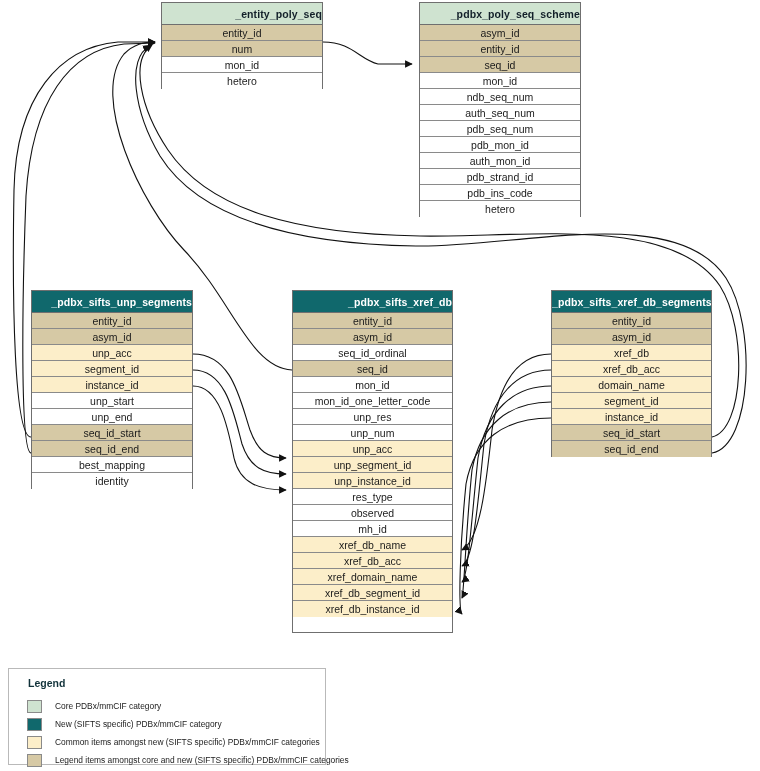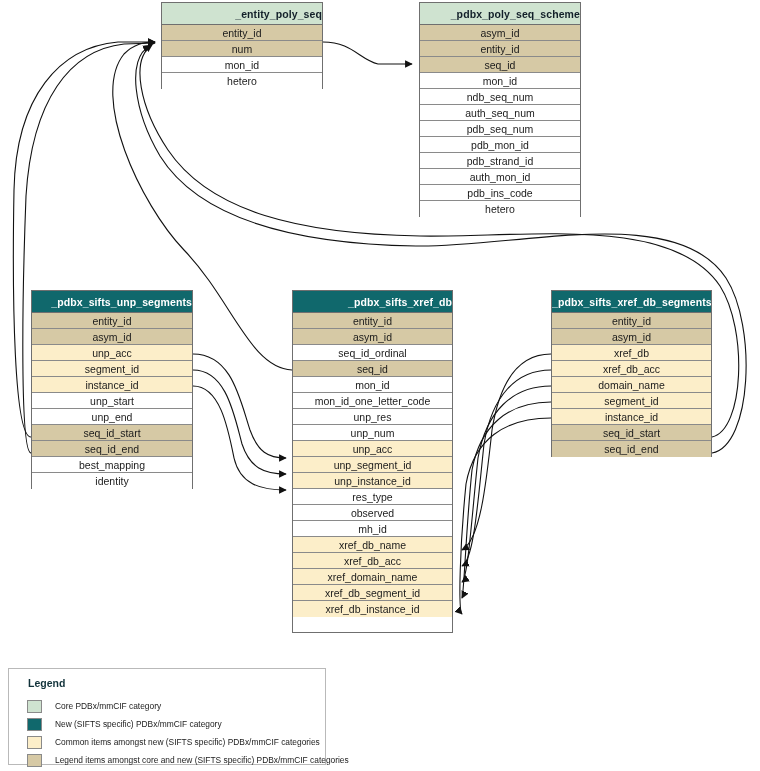--- a/index.html
+++ b/index.html
@@ -170,22 +170,22 @@
       <div class="table" style="left: 419px; top: 2px; width: 162px; height: 215px;">
         <div class="thead core">_pdbx_poly_seq_scheme</div>
         <div class="row shared">asym_id</div>
         <div class="row shared">entity_id</div>
         <div class="row shared">seq_id</div>
         <div class="row plain">mon_id</div>
         <div class="row plain">ndb_seq_num</div>
         <div class="row plain">auth_seq_num</div>
         <div class="row plain">pdb_seq_num</div>
         <div class="row plain">pdb_mon_id</div>
+        <div class="row plain">auth_mon_id</div>
         <div class="row plain">pdb_strand_id</div>
-        <div class="row plain">auth_mon_id</div>
         <div class="row plain">pdb_ins_code</div>
         <div class="row plain">hetero</div>
       </div>
       <div class="table" style="left: 31px; top: 290px; width: 162px; height: 199px;">
         <div class="thead new">_pdbx_sifts_unp_segments</div>
         <div class="row shared">entity_id</div>
         <div class="row shared">asym_id</div>
         <div class="row common">unp_acc</div>
         <div class="row common">segment_id</div>
         <div class="row common">instance_id</div>

